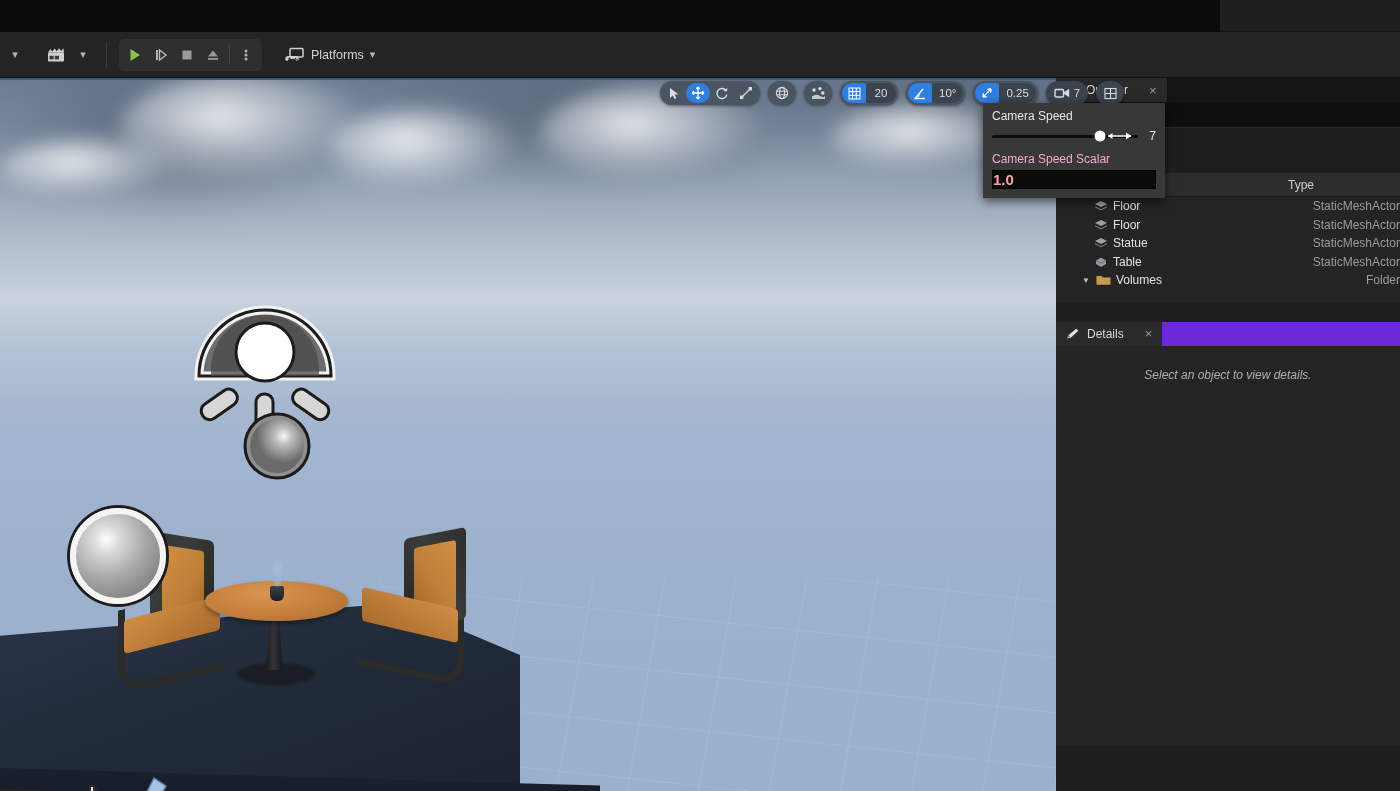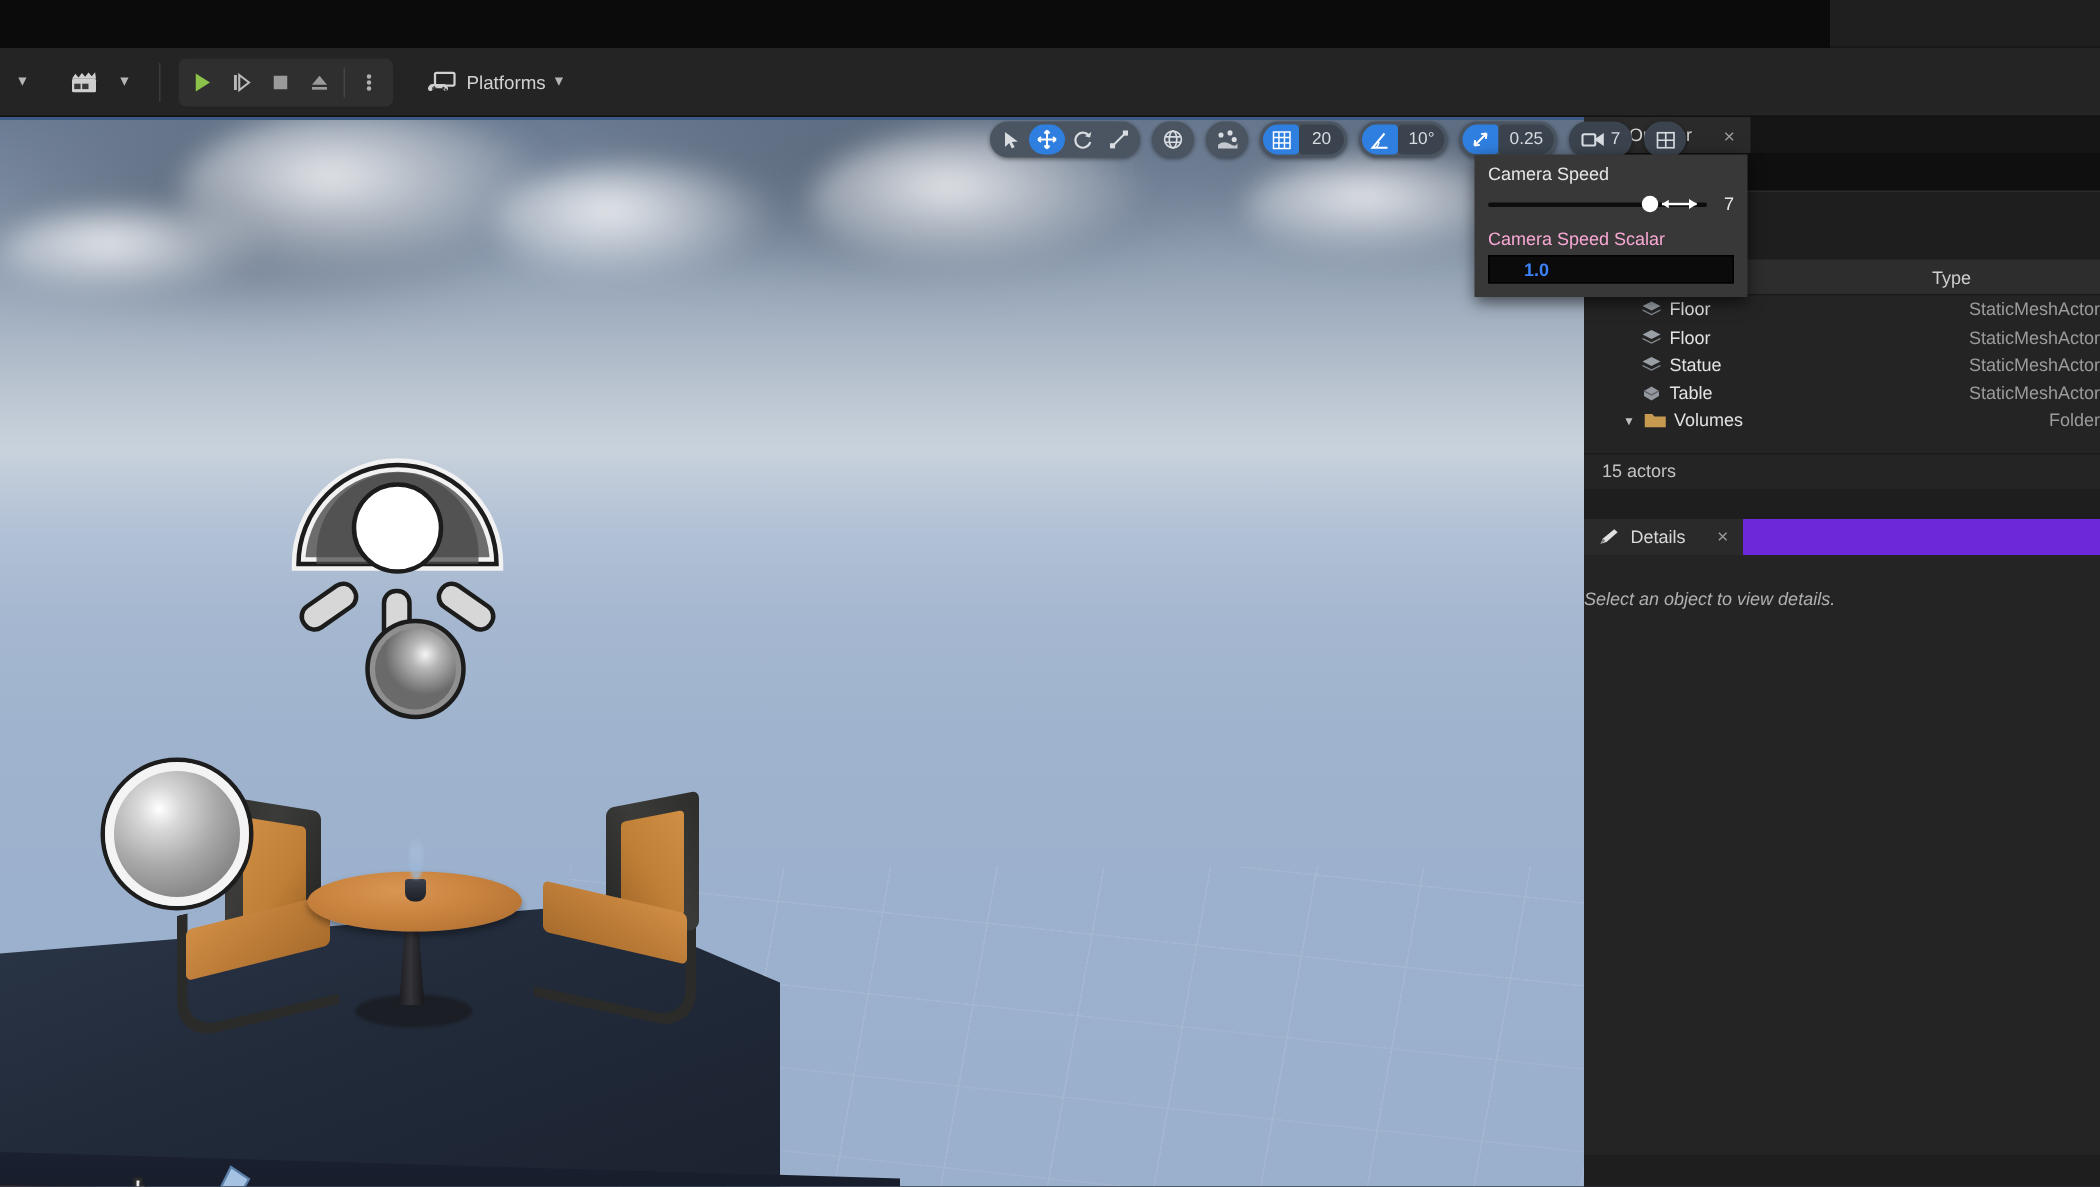--- a/index.html
+++ b/index.html
@@ -268,21 +268,21 @@
     padding-left: 12px; background: #242424;
     color: #c4c4c4; font-size: 12px;
     border-top: 1px solid #1b1b1b;
   }
   .details-tabbar {
     position: relative; height: 24px; background: #6d28d9;
     margin-top: 20px;
   }
   .details-body {
     height: 400px; background: #242424;
-    display: flex; align-items: flex-start; 
+    display: flex; align-items: flex-start; justify-content: center;
     padding-top: 22px;
   }
   .details-empty {
     color: #b0b0b0; font-size: 12px; font-style: italic;
   }
 
   
   .vp-toolbar {
     position: absolute; left: 660px; top: 81px;
     display: flex; align-items: center; gap: 8px;
@@ -337,22 +337,22 @@
   .cam-drag-cursor {
     position: absolute; left: 79%; top: 50%;
     transform: translateY(-50%);
     pointer-events: none;
   }
   .cam-num { font-size: 12px; color: #e6e6e6; width: 12px; text-align: right; }
   .cam-label2 { font-size: 12px; color: #f9a8d4; margin-top: 5px; }
   .cam-input {
     margin-top: 4px; height: 19px;
     background: #0b0b0b; border: 1px solid #000;
-    color: #3b82f6; font-size: 12px; font-weight: bold;
-    display: flex; align-items: center; padding-left: 23px;
+    color: #fca5a5; font-size: 15px; font-weight: bold;
+    display: flex; align-items: center; padding-left: 0;
     cursor: text;
   }
 
   svg { display: block; }
 </style>
 </head>
 <body>
 
 <div id="app">
 
@@ -714,21 +714,20 @@
           </span>
           <span>Volumes</span>
         </div>
         <div class="out-type">Folder</div>
       </div>
 
     </div>
 
     <div style="height:12px; background:#242424;"></div>
 
-    <div class="actor-count">15 actors</div>
 
     <div class="details-tabbar">
       <div class="panel-tab">
         <span>
           <svg width="14" height="12" viewBox="0 0 14 12">
             <path d="M1 10.5 L2.6 7 L10.2 0.8 L12.4 2.8 L5 9.4 Z" fill="#e0e0e0"></path>
             <path d="M1 10.5 L2.6 7 L4.2 8.6 Z" fill="#7a7a7a"></path>
           </svg>
         </span>
         <span>Details</span>

